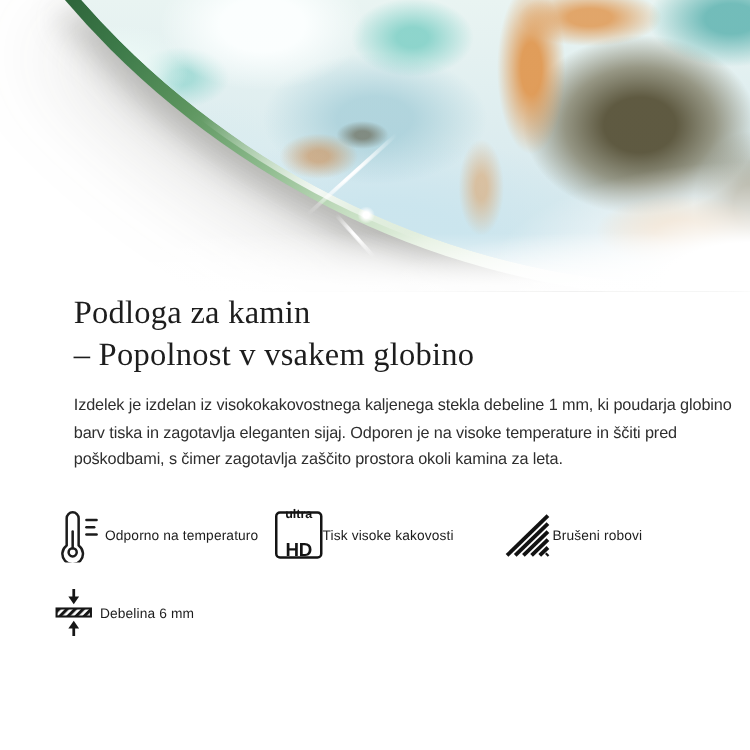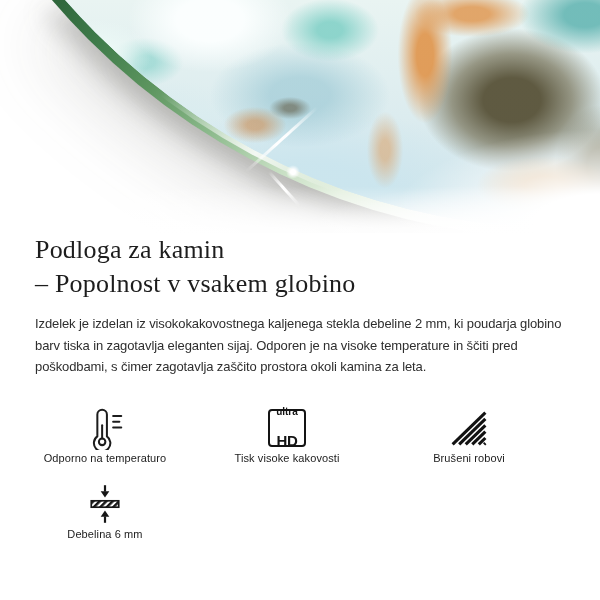--- a/index.html
+++ b/index.html
@@ -65,37 +65,37 @@
   }
   .hero-fade{
     position:absolute;inset:0;pointer-events:none;
     background:
       radial-gradient(ellipse 300px 135px at 100% 96%, #fff 22%, rgba(255,255,255,0) 70%),
       radial-gradient(ellipse 280px 95px at 80% 108%, rgba(255,255,255,.95) 18%, rgba(255,255,255,0) 70%),
       linear-gradient(to bottom, rgba(255,255,255,0) 80%, rgba(255,255,255,.9) 98%);
   }
 
   
-  .content{position:relative;padding:0 40px 0 35px;}
+  .content{position:relative;padding:0 40px 0 59px;}
   .title{
     margin:0;font-family:"Liberation Serif", serif;font-weight:400;
     font-size:26px;line-height:34px;color:#1d1d1d;letter-spacing:.2px;
   }
   .title span{display:block;}
   .desc{
     margin:12px 0 0 0;width:532px;
     font-size:13px;line-height:21.5px;color:#2e2e2e;letter-spacing:-.1px;
   }
 
   
   .features{
     display:grid;grid-template-columns:repeat(3,182px);
     margin:28px 0 0 -31px;row-gap:18px;padding-left:10px;
   }
-  .feature{display:flex;flex-direction:column;align-items:center;text-align:center;}
+  .feature{display:flex;flex-direction:row;align-items:center;text-align:center;}
   .icon-box{height:44px;display:flex;align-items:center;justify-content:center;}
   .feature .label{margin-top:2px;font-size:11px;color:#1c1c1c;letter-spacing:.1px;}
   .icon-box svg{display:block;}
 
   .uhd-box{
     width:34px;height:34px;border:2.5px solid #141414;border-radius:4px;
     display:flex;flex-direction:column;align-items:center;justify-content:center;
     color:#141414;line-height:1;
   }
   .uhd-box .u{font-size:10px;font-weight:700;letter-spacing:0;}
@@ -118,21 +118,21 @@
     </div>
     <div class="hero-fade"></div>
   </div>
 
   <div class="content">
     <h1 class="title">
       <span>Podloga za kamin</span>
       <span>– Popolnost v vsakem globino</span>
     </h1>
 
-    <p class="desc">Izdelek je izdelan iz visokokakovostnega kaljenega stekla debeline 2 mm, ki poudarja globino barv tiska in zagotavlja eleganten sijaj. Odporen je na visoke temperature in ščiti pred poškodbami, s čimer zagotavlja zaščito prostora okoli kamina za leta.</p>
+    <p class="desc">Izdelek je izdelan iz visokokakovostnega kaljenega stekla debeline 1 mm, ki poudarja globino barv tiska in zagotavlja eleganten sijaj. Odporen je na visoke temperature in ščiti pred poškodbami, s čimer zagotavlja zaščito prostora okoli kamina za leta.</p>
 
     <div class="features">
 
       <div class="feature">
         <div class="icon-box">
           <svg width="46" height="44" viewBox="0 0 48 46" fill="none" stroke="#1c1c1c" stroke-width="2.1" stroke-linecap="round" stroke-linejoin="round">
             <path d="M16 31.8 V9 a5 5 0 0 1 10 0 v22.8 a8.6 8.6 0 1 1 -10 0 Z"></path>
             <circle cx="21" cy="37.5" r="3.4"></circle>
             <path d="M21 34.1 V20"></path>
             <path d="M32.5 10.5 H41"></path>

